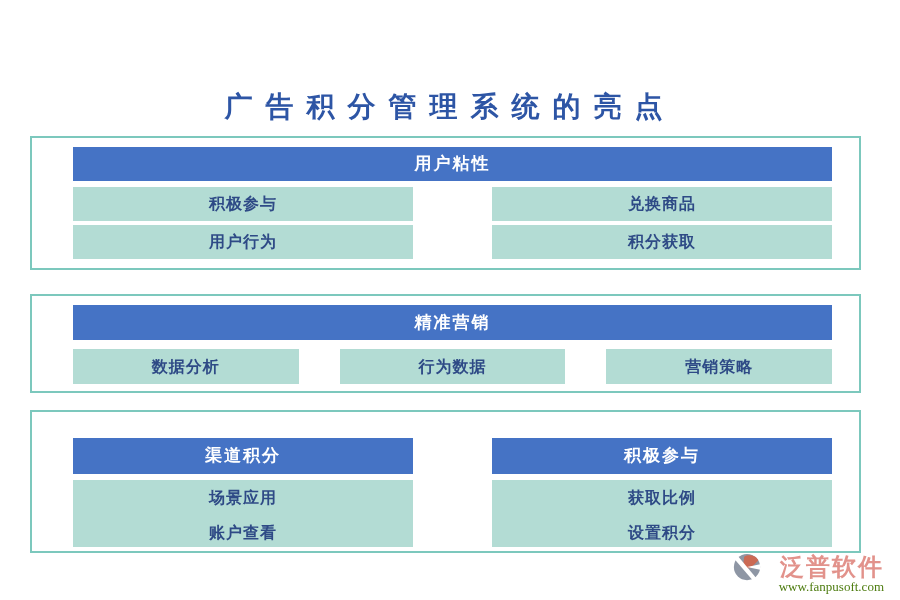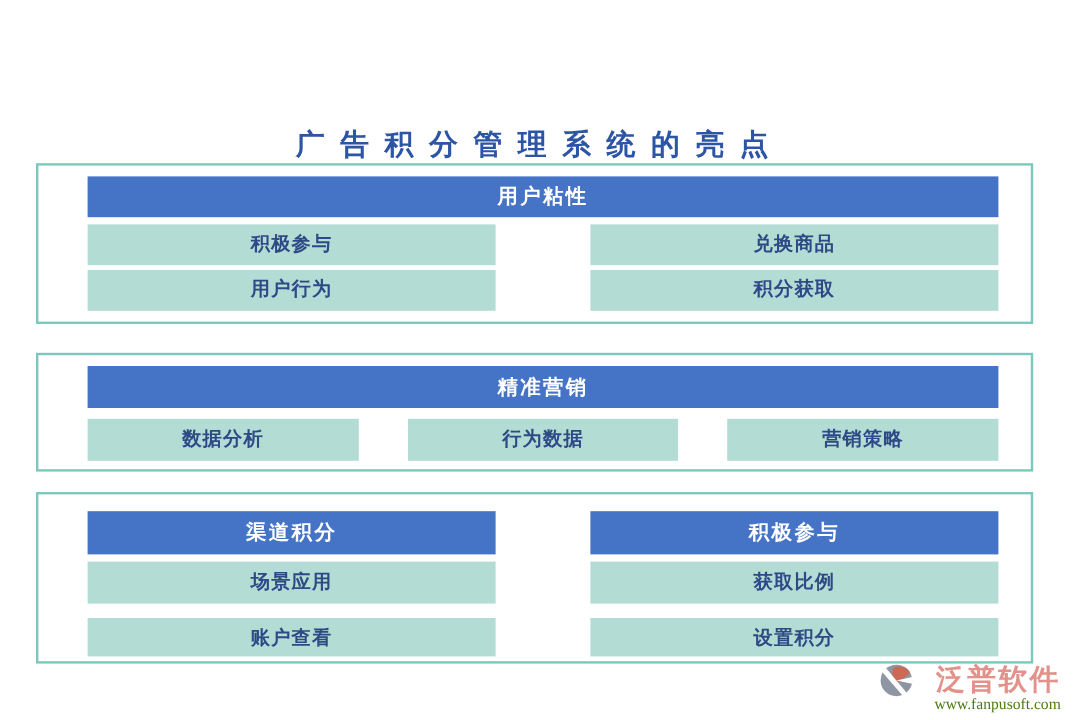--- a/index.html
+++ b/index.html
@@ -10,26 +10,26 @@
   }
   .canvas {
     position: relative;
     width: 900px;
     height: 600px;
     background: #ffffff;
     overflow: hidden;
   }
   .page-title {
     position: absolute;
-    top: 104px;
+    top: 88px;
     left: 0;
     width: 100%;
     margin: 0;
     text-align: center;
-    font-size: 24px;
+    font-size: 28px;
     font-weight: bold;
     letter-spacing: 13px;
     color: #2d55a5;
   }
   .section {
     position: absolute;
     left: 30px;
     width: 831px;
     border: 2px solid #7cc8bd;
     background: #ffffff;
@@ -72,28 +72,28 @@
   #section-2 .sec-header { height: 35px; line-height: 35px; }
   #section-2 .grid-3col {
     margin-top: 9px;
     display: grid;
     grid-template-columns: 1fr 1fr 1fr;
     column-gap: 41px;
   }
   #section-2 .item { height: 35px; line-height: 35px; }
   
   #section-3 { top: 410px; height: 143px; }
-  #section-3 .section-inner { padding-top: 14px; }
+  #section-3 .section-inner { padding-top: 26px; }
   #section-3 .groups {
     display: grid;
     grid-template-columns: 1fr 1fr;
     column-gap: 79px;
   }
   #section-3 .sec-header { height: 36px; line-height: 36px; margin-bottom: 6px; }
-  #section-3 .item { height: 35px; line-height: 35px; margin-bottom: 12px; }
+  #section-3 .item { height: 35px; line-height: 35px; margin-bottom: 0; }
   #section-3 .item:last-child { height: 32px; line-height: 36px; margin-bottom: 0; }
   
   .watermark {
     position: absolute;
     right: 16px;
     bottom: 6px;
     text-align: right;
   }
   .wm-row {
     display: flex;

